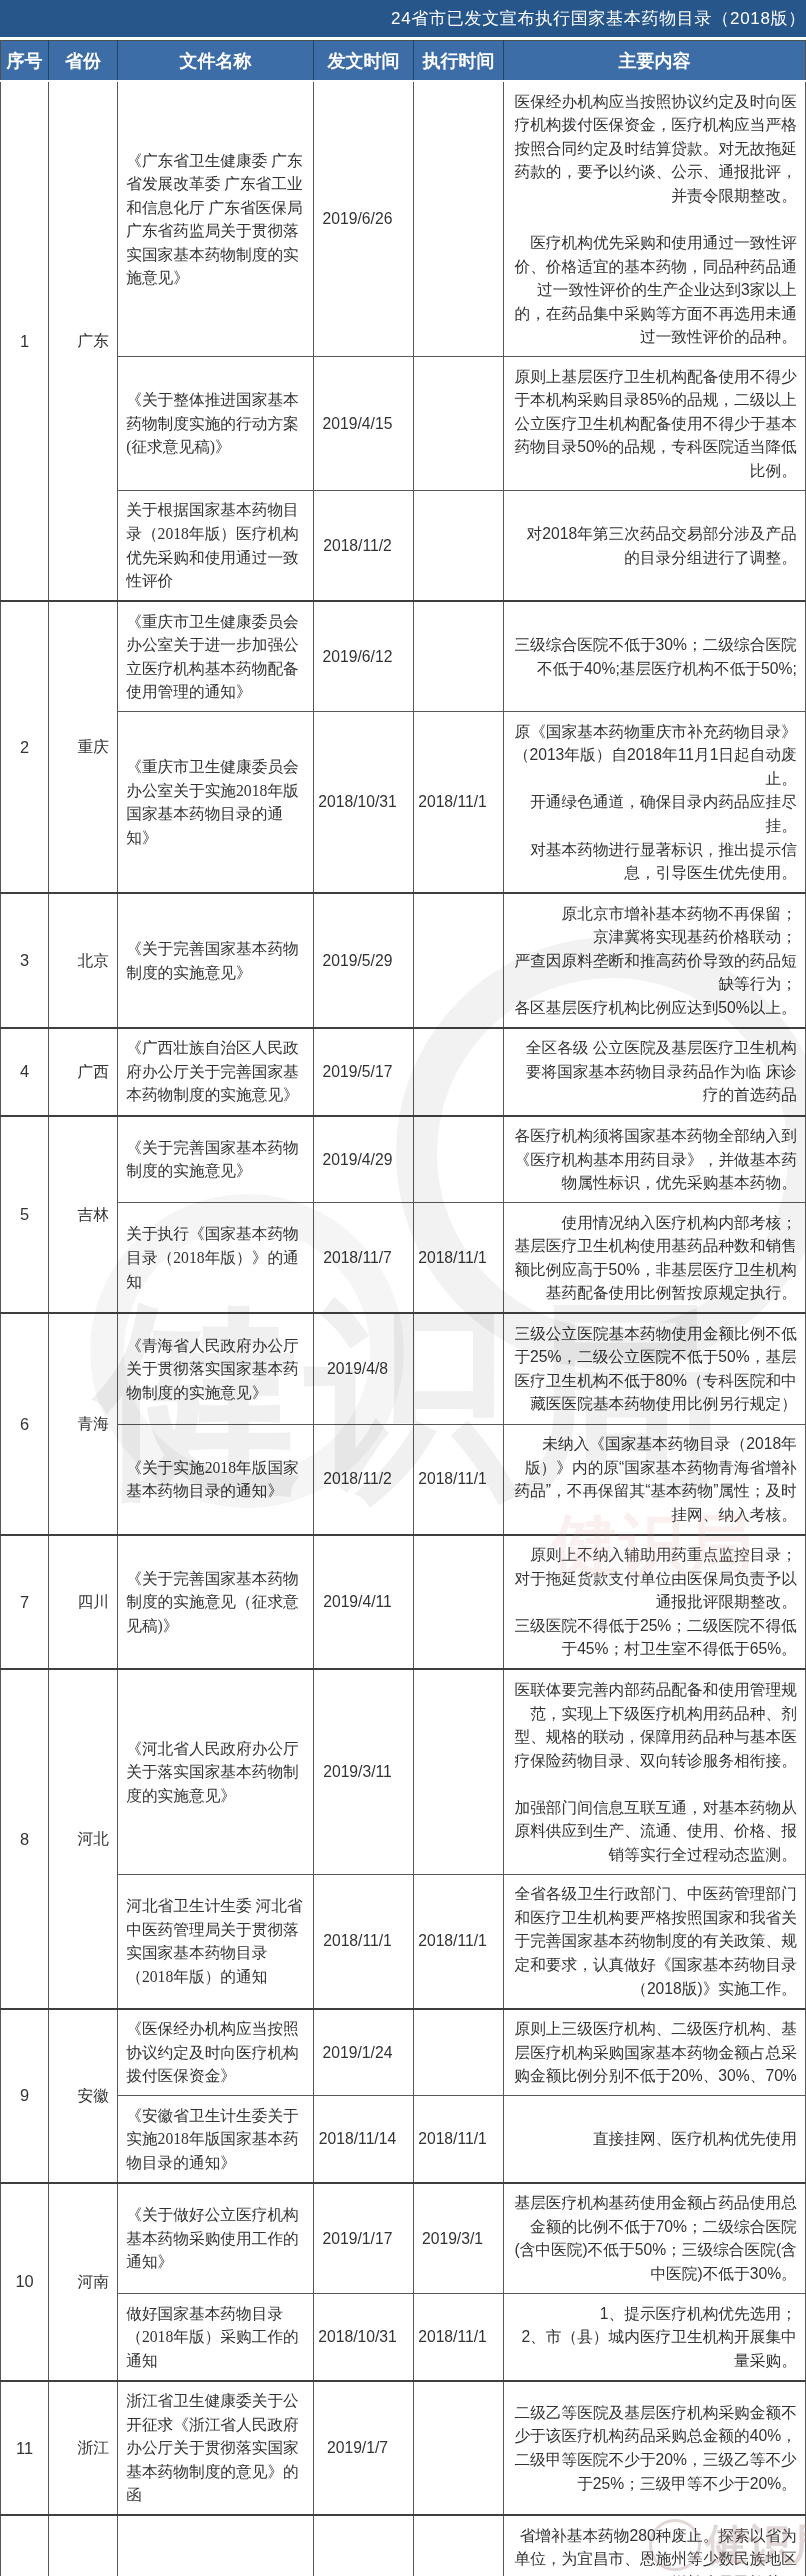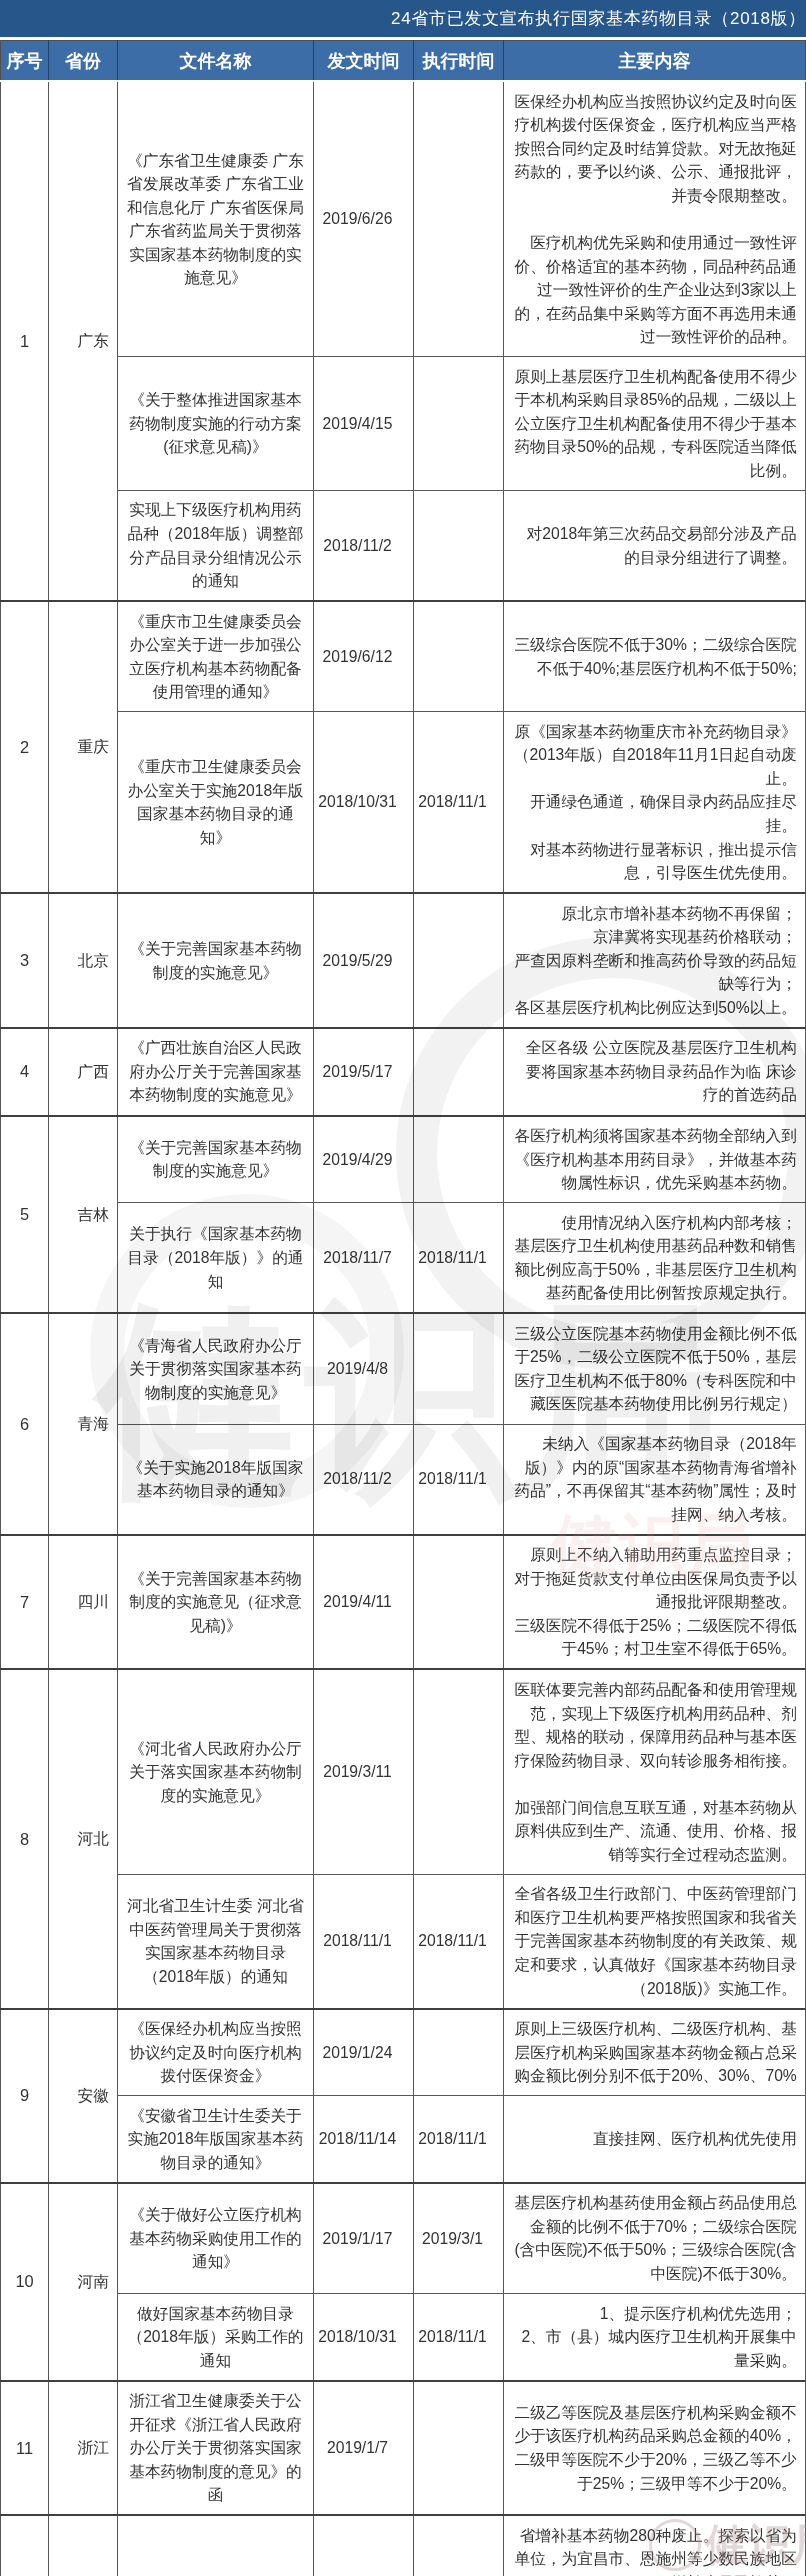--- a/index.html
+++ b/index.html
@@ -40,21 +40,21 @@
     border:0.7px solid #585858;
     font-size:15.7px;
     line-height:1.5;
     padding:7.5px 8.2px;
     vertical-align:middle;
     background:transparent;
   }
   tbody tr.group-start td{border-top:2.2px solid #3f3f3f;}
   .cell-no{text-align:center;font-size:16.4px;}
   .cell-province{text-align:right;padding-left:28px;}
-  .cell-doc{text-align:center;}
+  .cell-doc{font-family:Liberation Serif, serif;}
   .cell-date{text-align:center;padding-left:3px;padding-right:15px;}
   .cell-content{text-align:right;white-space:pre-line;}
   
   .wm{position:absolute;pointer-events:none;z-index:5;}
   .wm-ring{
     top:937px;left:396px;width:351px;height:351px;
     border:41px solid rgba(0,0,0,0.05);
     border-radius:50%;
   }
   .wm-ring2{
@@ -123,21 +123,21 @@
 
 医疗机构优先采购和使用通过一致性评价、价格适宜的基本药物，同品种药品通过一致性评价的生产企业达到3家以上的，在药品集中采购等方面不再选用未通过一致性评价的品种。</td>
         </tr>
         <tr>
           <td class="cell-doc">《关于整体推进国家基本药物制度实施的行动方案(征求意见稿)》</td>
           <td class="cell-date">2019/4/15</td>
           <td class="cell-date"></td>
           <td class="cell-content">原则上基层医疗卫生机构配备使用不得少于本机构采购目录85%的品规，二级以上公立医疗卫生机构配备使用不得少于基本药物目录50%的品规，专科医院适当降低比例。</td>
         </tr>
         <tr>
-          <td class="cell-doc">实现上下级医疗机构用药品种（2018年版）调整部分产品目录分组情况公示的通知</td>
+          <td class="cell-doc">关于根据国家基本药物目录（2018年版）医疗机构优先采购和使用通过一致性评价</td>
           <td class="cell-date">2018/11/2</td>
           <td class="cell-date"></td>
           <td class="cell-content">对2018年第三次药品交易部分涉及产品的目录分组进行了调整。</td>
         </tr>
         <tr class="group-start">
           <td class="cell-no" rowspan="2">2</td>
           <td class="cell-province" rowspan="2">重庆</td>
           <td class="cell-doc">《重庆市卫生健康委员会办公室关于进一步加强公立医疗机构基本药物配备使用管理的通知》</td>
           <td class="cell-date">2019/6/12</td>
           <td class="cell-date"></td>

